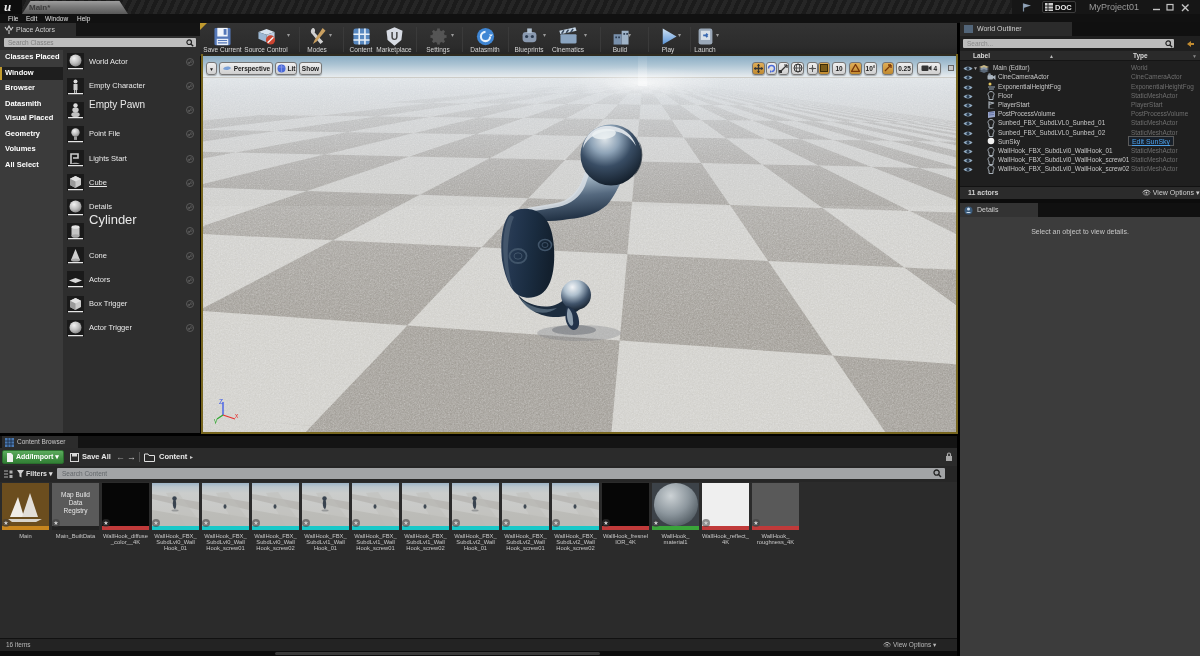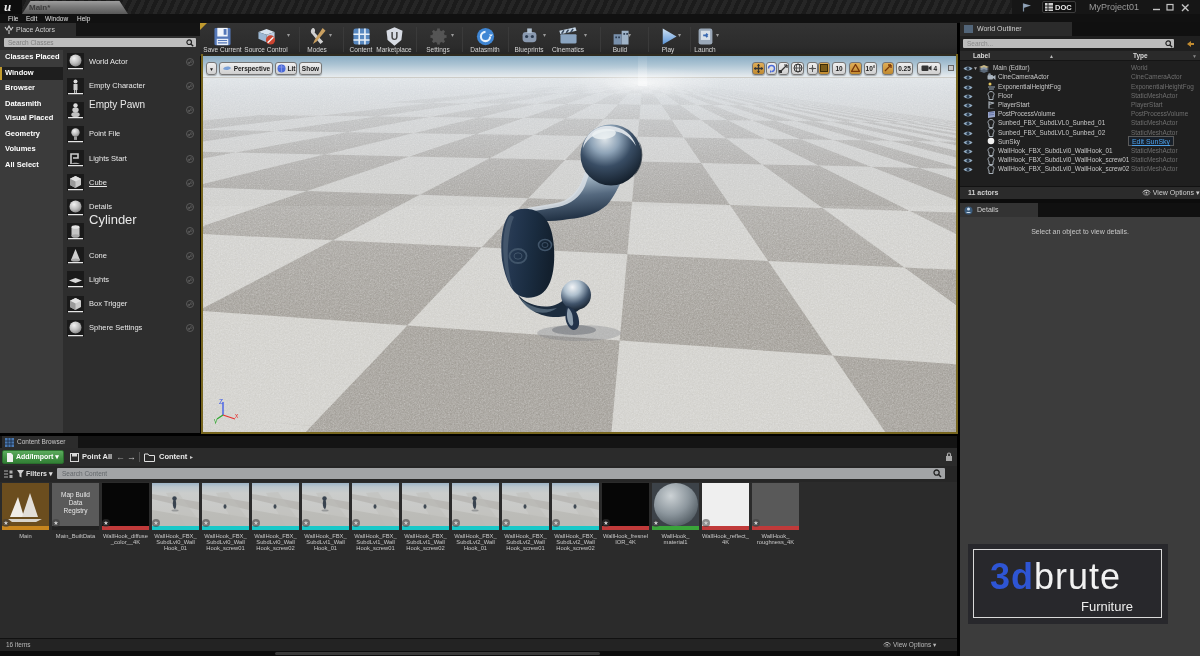--- a/index.html
+++ b/index.html
@@ -236,21 +236,21 @@
               <stop offset="0%" stop-color="#f2f2f2"></stop>
               <stop offset="60%" stop-color="#bdbdbd"></stop>
               <stop offset="100%" stop-color="#8a8a8a"></stop>
             </radialGradient>
           </defs>
           <rect x="0" y="0" width="17" height="17" fill="#1a1a1a"></rect>
           <rect x="1" y="15" width="15" height="1.3" fill="#e8e8e8"></rect>
           <path d="M8.5 7 L15 9.5 L8.5 12 L2 9.5 Z" fill="#d8d8d8"></path>
         </svg>
       </div>
-      <div class="abs" style="left:89px;top:251.77999999999997px;color:#e8e8e8;font-size:7.5px;">Lights</div>
+      <div class="abs" style="left:89px;top:251.77999999999997px;color:#e8e8e8;font-size:7.5px;">Actors</div>
       <div class="abs" style="left:186px;top:252.77999999999997px;width:8px;height:8px;border:1px solid #5a5a5a;border-radius:50%;color:#777;font-size:5px;text-align:center;line-height:7px;">☍</div>
       <div class="abs" style="left:67px;top:272.5px;width:17px;height:17px;">
         <svg width="17" height="17" viewBox="0 0 17 17">
           <defs>
             <radialGradient id="ig" cx="38%" cy="32%" r="70%">
               <stop offset="0%" stop-color="#f2f2f2"></stop>
               <stop offset="60%" stop-color="#bdbdbd"></stop>
               <stop offset="100%" stop-color="#8a8a8a"></stop>
             </radialGradient>
           </defs>
@@ -270,21 +270,21 @@
               <stop offset="0%" stop-color="#f2f2f2"></stop>
               <stop offset="60%" stop-color="#bdbdbd"></stop>
               <stop offset="100%" stop-color="#8a8a8a"></stop>
             </radialGradient>
           </defs>
           <rect x="0" y="0" width="17" height="17" fill="#1a1a1a"></rect>
           <rect x="1" y="15" width="15" height="1.3" fill="#e8e8e8"></rect>
           <circle cx="8.5" cy="7.5" r="6" fill="url(#ig)"></circle>
         </svg>
       </div>
-      <div class="abs" style="left:89px;top:300.21999999999997px;color:#e8e8e8;font-size:7.5px;">Sphere Settings</div>
+      <div class="abs" style="left:89px;top:300.21999999999997px;color:#e8e8e8;font-size:7.5px;">Actor Trigger</div>
       <div class="abs" style="left:186px;top:301.21999999999997px;width:8px;height:8px;border:1px solid #5a5a5a;border-radius:50%;color:#777;font-size:5px;text-align:center;line-height:7px;">☍</div>
     </div>
 </div>
 
 <div class="abs" style="left:200px;top:23px;width:757px;height:33px;background:linear-gradient(180deg,#333333 0,#2c2c2c 70%,#242424 100%);">
   <div class="abs" style="left:0;top:0;width:0;height:0;border-left:7px solid #c09a2e;border-bottom:7px solid transparent;"></div>
   <div id="toolbtns">
       <div class="abs" style="left:11px;top:1.5px;width:23px;height:23px;">
         <svg width="23" height="23" viewBox="0 0 20 20">
           <defs>
@@ -805,25 +805,20 @@
   <div class="abs" style="left:0;top:181px;width:78px;height:14px;background:#333333;"></div>
   <svg class="abs" style="left:4px;top:184px;" width="9" height="9" viewBox="0 0 9 9">
       <circle cx="4.5" cy="4.5" r="4" fill="#3a5a7a"></circle>
       <circle cx="4.5" cy="3" r="1.5" fill="#cfe0f0"></circle>
       <path d="M2 7 C2.5 5.5 6.5 5.5 7 7" fill="#cfe0f0"></path>
     </svg>
   <div class="abs" style="left:17px;top:181px;color:#cfcfcf;font-size:7px;line-height:14px;">Details</div>
   <div class="abs" style="left:0;top:195px;width:240px;height:439px;background:#3c3c3c;"></div>
   <div class="abs" style="left:0;top:206px;width:240px;height:10px;color:#c8c8c8;font-size:7px;text-align:center;">Select an object to view details.</div>
 
-  <div class="abs" style="left:8px;top:522px;width:200px;height:80px;background:#28282c;">
-    <div class="abs" style="left:5px;top:5px;width:189px;height:69px;border:1px solid #dadada;"></div>
-    <div class="abs" style="left:22px;top:12px;font-size:36px;font-weight:bold;color:#2e55d4;letter-spacing:1px;">3d<span style="color:#f2f2f2;font-weight:normal;">brute</span></div>
-    <div class="abs" style="left:95px;top:55px;width:70px;text-align:right;font-size:13px;color:#ededed;font-weight:300;">Furniture</div>
-  </div>
 </div>
 
 <div class="abs" style="left:0;top:434px;width:957px;height:222px;background:#2b2b2b;">
   <div class="abs" style="left:0;top:0;width:957px;height:2px;background:#000;"></div>
   <div class="abs" style="left:0;top:2px;width:957px;height:12px;background:#141414;"></div>
   <div class="abs" style="left:2px;top:2px;width:76px;height:12px;background:#2c2c2c;"></div>
   <svg class="abs" style="left:5px;top:4px;" width="9" height="9" viewBox="0 0 9 9">
       <rect x="0" y="0" width="9" height="9" fill="#4a78b0"></rect>
       <path d="M0 3 H9 M0 6 H9 M3 0 V9 M6 0 V9" stroke="#1a2a40" stroke-width="0.8"></path>
     </svg>
@@ -832,21 +827,21 @@
   <div class="abs" style="left:0;top:14px;width:957px;height:18px;background:#2b2b2b;"></div>
   <div class="abs" style="left:2px;top:16px;width:62px;height:14px;border-radius:2px;background:linear-gradient(180deg,#5cab5e 0,#3f8f42 60%,#338036 100%);border:1px solid #2a6e2d;"></div>
   <svg class="abs" style="left:6px;top:19px;" width="8" height="9" viewBox="0 0 8 9">
       <path d="M1 0 H5 L7 2 V9 H1 Z" fill="#f0f0f0"></path>
     </svg>
   <div class="abs" style="left:16px;top:16px;color:#fff;font-size:7px;font-weight:bold;line-height:14px;">Add/Import ▾</div>
   <svg class="abs" style="left:70px;top:19px;" width="9" height="9" viewBox="0 0 9 9">
       <rect x="0.5" y="0.5" width="8" height="8" fill="none" stroke="#d8d8d8" stroke-width="1"></rect>
       <rect x="2" y="0.5" width="5" height="3" fill="#d8d8d8"></rect>
     </svg>
-  <div class="abs" style="left:82px;top:16px;color:#e8e8e8;font-size:7.5px;font-weight:bold;line-height:14px;">Point All</div>
+  <div class="abs" style="left:82px;top:16px;color:#e8e8e8;font-size:7.5px;font-weight:bold;line-height:14px;">Save All</div>
   <div class="abs" style="left:116px;top:16px;color:#9a9a9a;font-size:9px;line-height:14px;">←</div>
   <div class="abs" style="left:127px;top:16px;color:#c8c8c8;font-size:9px;line-height:14px;">→</div>
   <div class="abs" style="left:139px;top:18px;width:1px;height:10px;background:#555;"></div>
   <svg class="abs" style="left:144px;top:19px;" width="11" height="9" viewBox="0 0 11 9">
       <path d="M0.5 8.5 V1 H4 L5 2.5 H10.5 L10.5 8.5 Z" fill="none" stroke="#e0e0e0" stroke-width="1"></path>
     </svg>
   <div class="abs" style="left:159px;top:16px;color:#ececec;font-size:7.5px;font-weight:bold;line-height:14px;">Content</div>
   <div class="abs" style="left:190px;top:16px;color:#c8c8c8;font-size:6px;line-height:14px;">▸</div>
   <svg class="abs" style="left:945px;top:18px;" width="8" height="10" viewBox="0 0 8 10">
       <rect x="1" y="4" width="6" height="5" fill="#a8a8a8"></rect>

